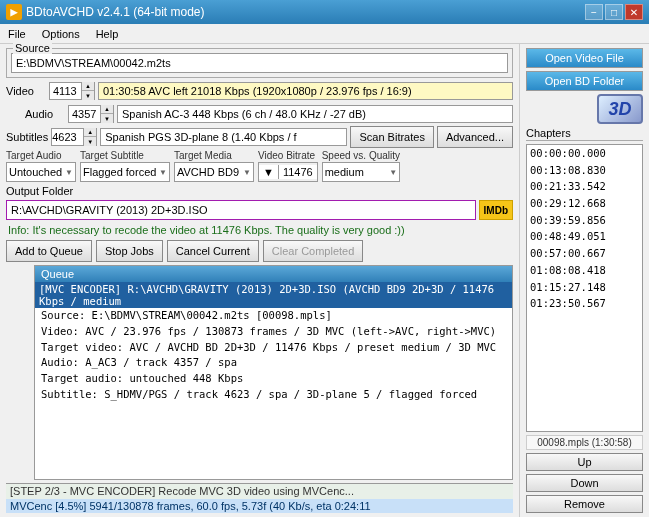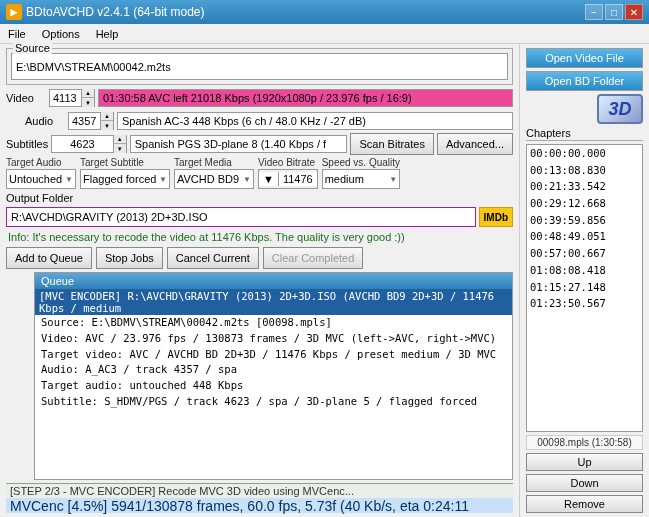--- a/index.html
+++ b/index.html
@@ -211,21 +211,21 @@
       padding: 1px 4px;
       font-size: 11px;
       color: #333;
       height: 15px;
       display: flex;
       align-items: center;
     }
     .status-line2 {
       background: #c8e0f8;
       padding: 1px 4px;
-      font-size: 14px;
+      font-size: 11px;
       color: #003366;
       height: 15px;
       display: flex;
       align-items: center;
     }
 
     
     .open-btn {
       border: 1px solid #999;
       background: linear-gradient(to bottom, #5bb8e8, #2a8ac8);
@@ -281,52 +281,52 @@
   <span class="menu-item">Help</span>
 </div>
 
 <div class="main-content">
 
   <div class="left-panel">
 
     <div style="border: 1px solid #aaa; padding: 4px; background: #f0f0f0; position: relative;">
       <div style="position: absolute; top: -7px; left: 6px; background: #f0f0f0; padding: 0 2px; font-size: 11px;">Source</div>
       <div style="display: flex; align-items: center; gap: 2px;">
-        <div style="flex: 1; border: 1px solid #999; background: white; padding: 2px 4px; font-size: 11px; height: 27px; display: flex; align-items: center;">E:\BDMV\STREAM\00042.m2ts</div>
+        <div style="flex: 1; border: 1px solid #999; background: white; padding: 2px 4px; font-size: 11px; height: 20px; display: flex; align-items: center;">E:\BDMV\STREAM\00042.m2ts</div>
       </div>
     </div>
 
     <div class="info-row">
       <span style="font-size: 11px; min-width: 40px;">Video</span>
       <div style="display: flex; align-items: center; border: 1px solid #999; height: 18px;">
         <div style="background: white; border-right: 1px solid #999; padding: 1px 3px; font-size: 11px; min-width: 32px; text-align: right; height: 100%; display: flex; align-items: center;">4113</div>
         <div style="display: flex; flex-direction: column; background: #e8e8e8;">
           <button style="width: 12px; height: 9px; border: none; background: #e8e8e8; cursor: pointer; font-size: 6px; border-bottom: 1px solid #aaa;">▲</button>
           <button style="width: 12px; height: 9px; border: none; background: #e8e8e8; cursor: pointer; font-size: 6px;">▼</button>
         </div>
       </div>
-      <div style="flex: 1; border: 1px solid #999; background: #ec4899; padding: 1px 4px; font-size: 11px; height: 18px; display: flex; align-items: center;">01:30:58  AVC  left  21018 Kbps  (1920x1080p / 23.976 fps / 16:9)</div>
+      <div style="flex: 1; border: 1px solid #999; background: #fef9c3; padding: 1px 4px; font-size: 11px; height: 18px; display: flex; align-items: center;">01:30:58  AVC  left  21018 Kbps  (1920x1080p / 23.976 fps / 16:9)</div>
     </div>
 
     <div class="info-row">
       <span style="font-size: 11px; min-width: 40px; margin-left: 19px;">Audio</span>
       <div style="display: flex; align-items: center; border: 1px solid #999; height: 18px;">
         <div style="background: white; border-right: 1px solid #999; padding: 1px 3px; font-size: 11px; min-width: 32px; text-align: right; height: 100%; display: flex; align-items: center;">4357</div>
         <div style="display: flex; flex-direction: column; background: #e8e8e8;">
           <button style="width: 12px; height: 9px; border: none; background: #e8e8e8; cursor: pointer; font-size: 6px; border-bottom: 1px solid #aaa;">▲</button>
           <button style="width: 12px; height: 9px; border: none; background: #e8e8e8; cursor: pointer; font-size: 6px;">▼</button>
         </div>
       </div>
       <div style="flex: 1; border: 1px solid #999; background: white; padding: 1px 4px; font-size: 11px; height: 18px; display: flex; align-items: center;">Spanish  AC-3  448 Kbps  (6 ch / 48.0 KHz / -27 dB)</div>
     </div>
 
     <div class="info-row">
       <span style="font-size: 11px; min-width: 40px;">Subtitles</span>
       <div style="display: flex; align-items: center; border: 1px solid #999; height: 18px;">
-        <div style="background: white; border-right: 1px solid #999; padding: 1px 18px; font-size: 11px; min-width: 32px; text-align: center; height: 100%; display: flex; align-items: center;">4623</div>
+        <div style="background: white; border-right: 1px solid #999; padding: 1px 0; font-size: 11px; min-width: 32px; text-align: center; height: 100%; display: flex; align-items: center;">4623</div>
         <div style="display: flex; flex-direction: column; background: #e8e8e8;">
           <button style="width: 12px; height: 9px; border: none; background: #e8e8e8; cursor: pointer; font-size: 6px; border-bottom: 1px solid #aaa;">▲</button>
           <button style="width: 12px; height: 9px; border: none; background: #e8e8e8; cursor: pointer; font-size: 6px;">▼</button>
         </div>
       </div>
       <div style="flex: 1; border: 1px solid #999; background: white; padding: 1px 4px; font-size: 11px; height: 18px; display: flex; align-items: center;">Spanish  PGS  3D-plane 8  (1.40 Kbps / f</div>
       <button class="btn">Scan Bitrates</button>
       <button class="btn">Advanced...</button>
     </div>
 

